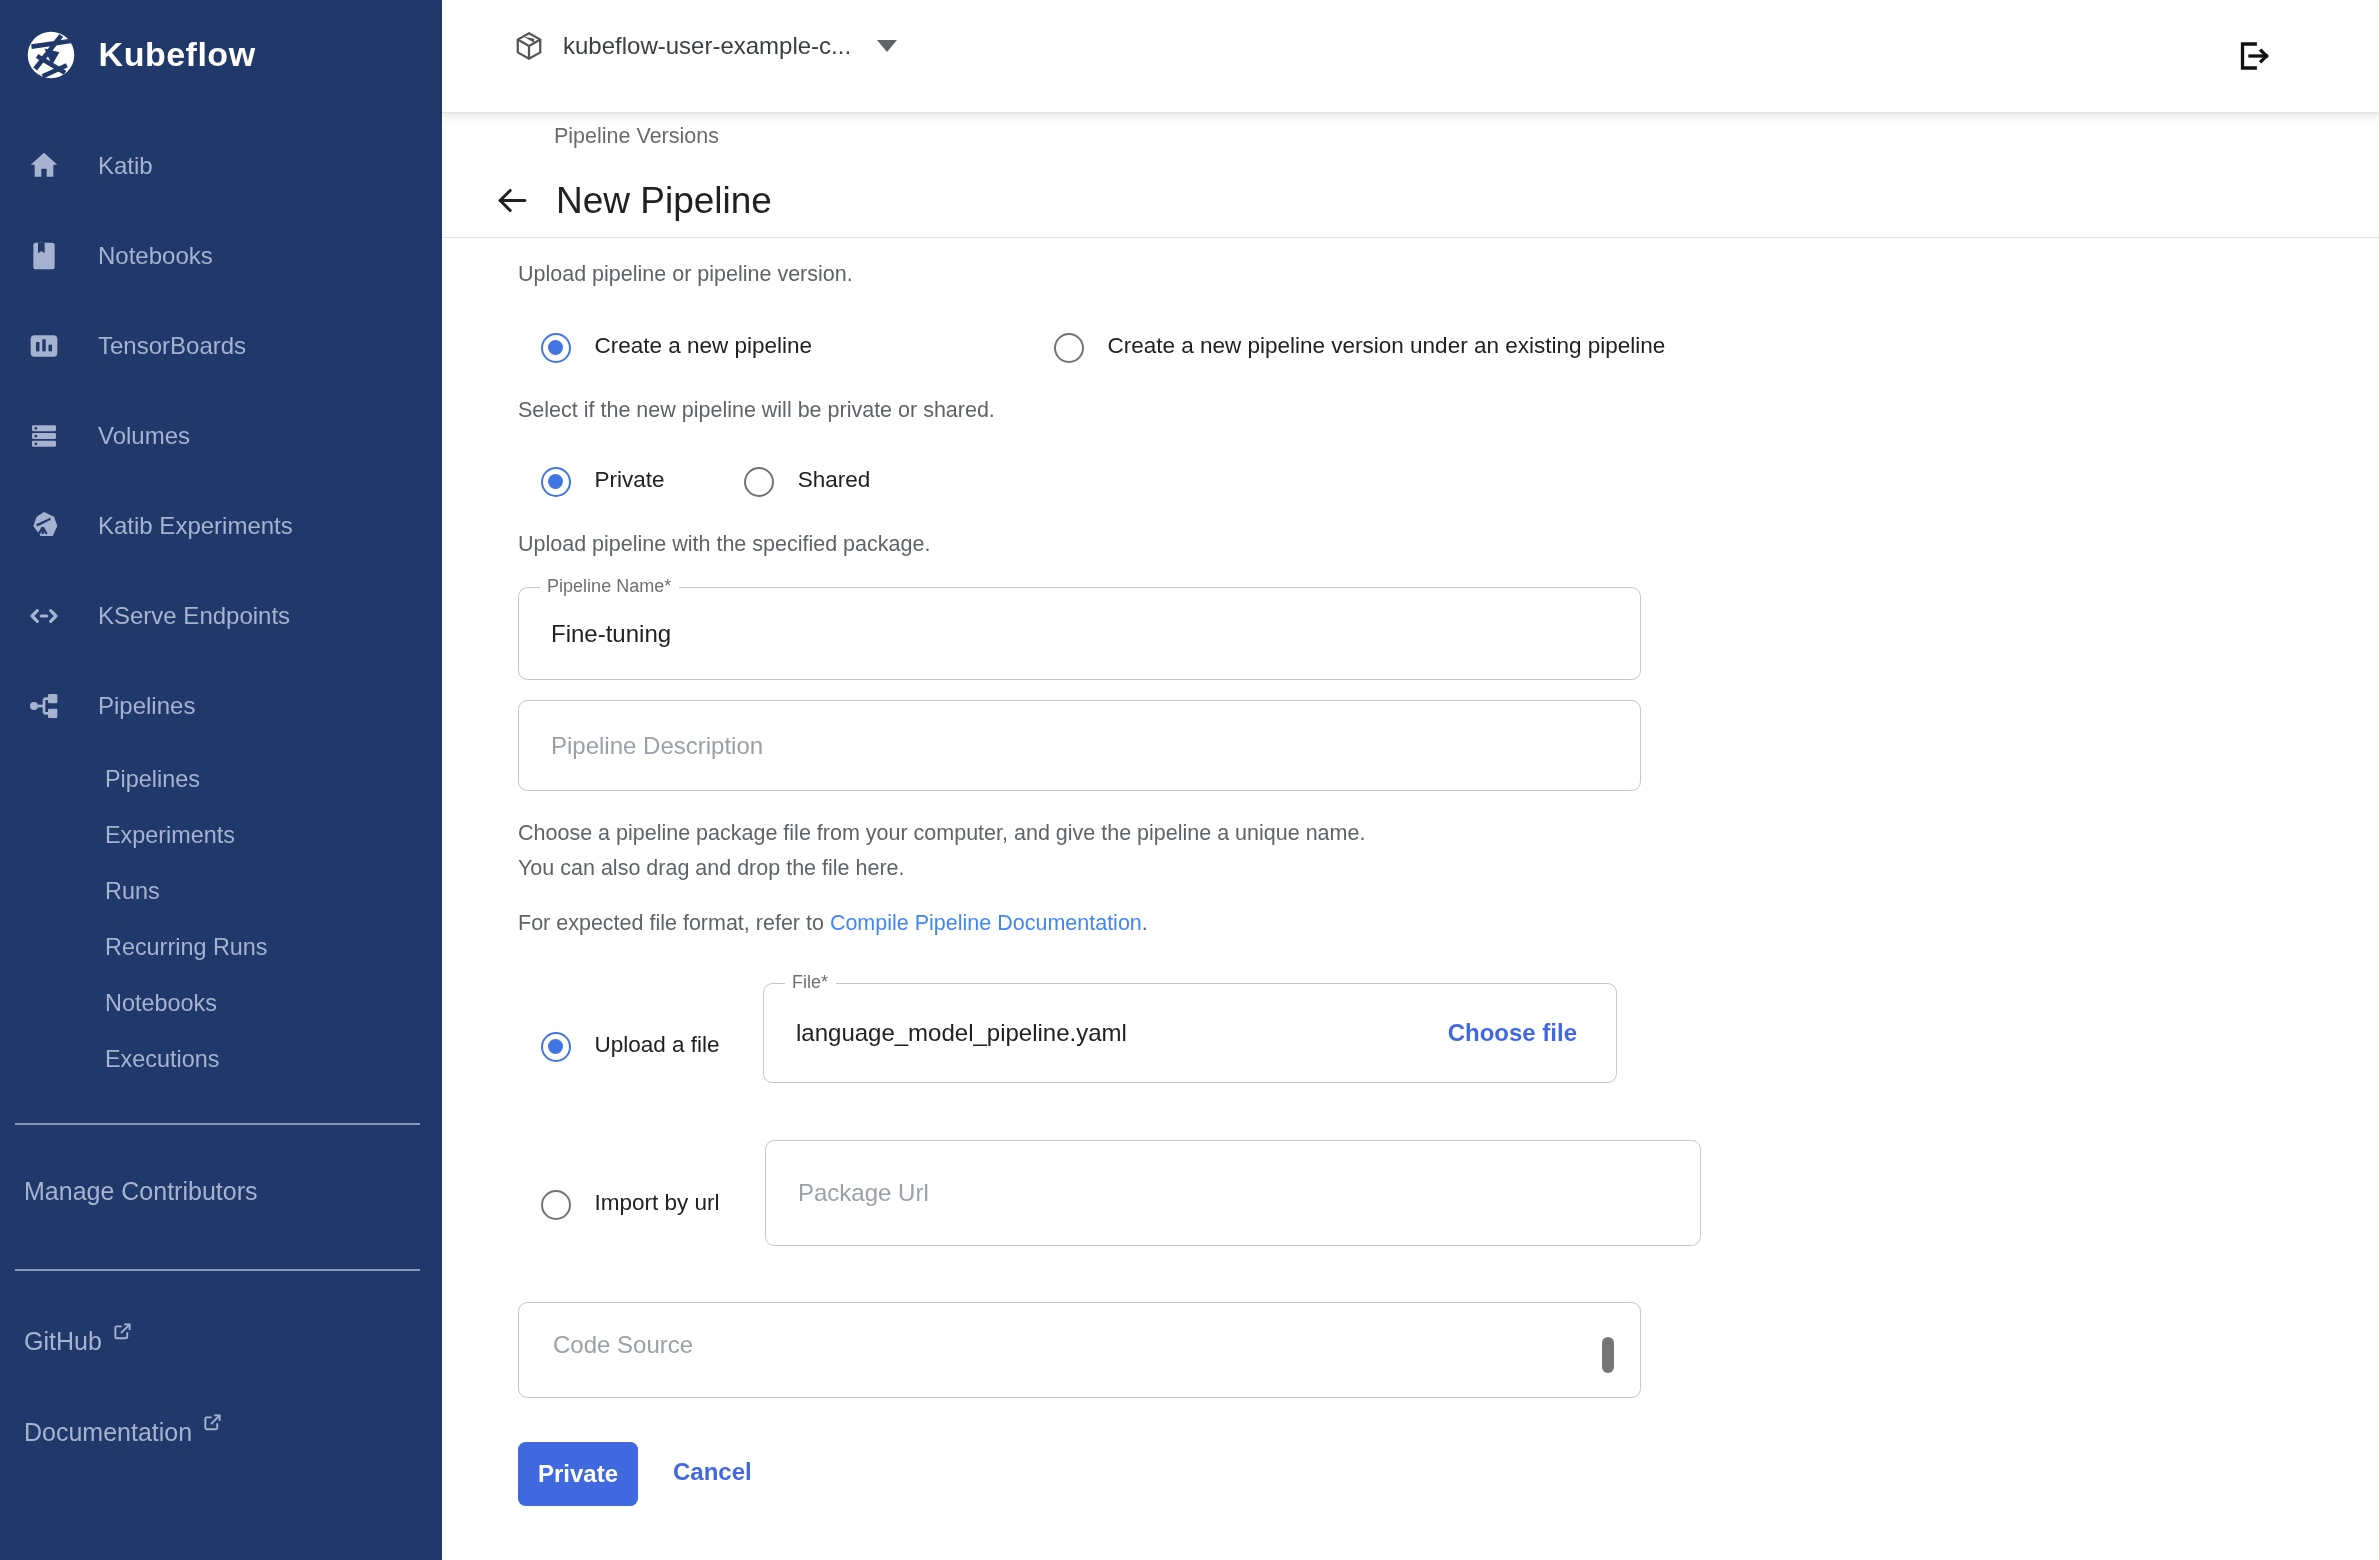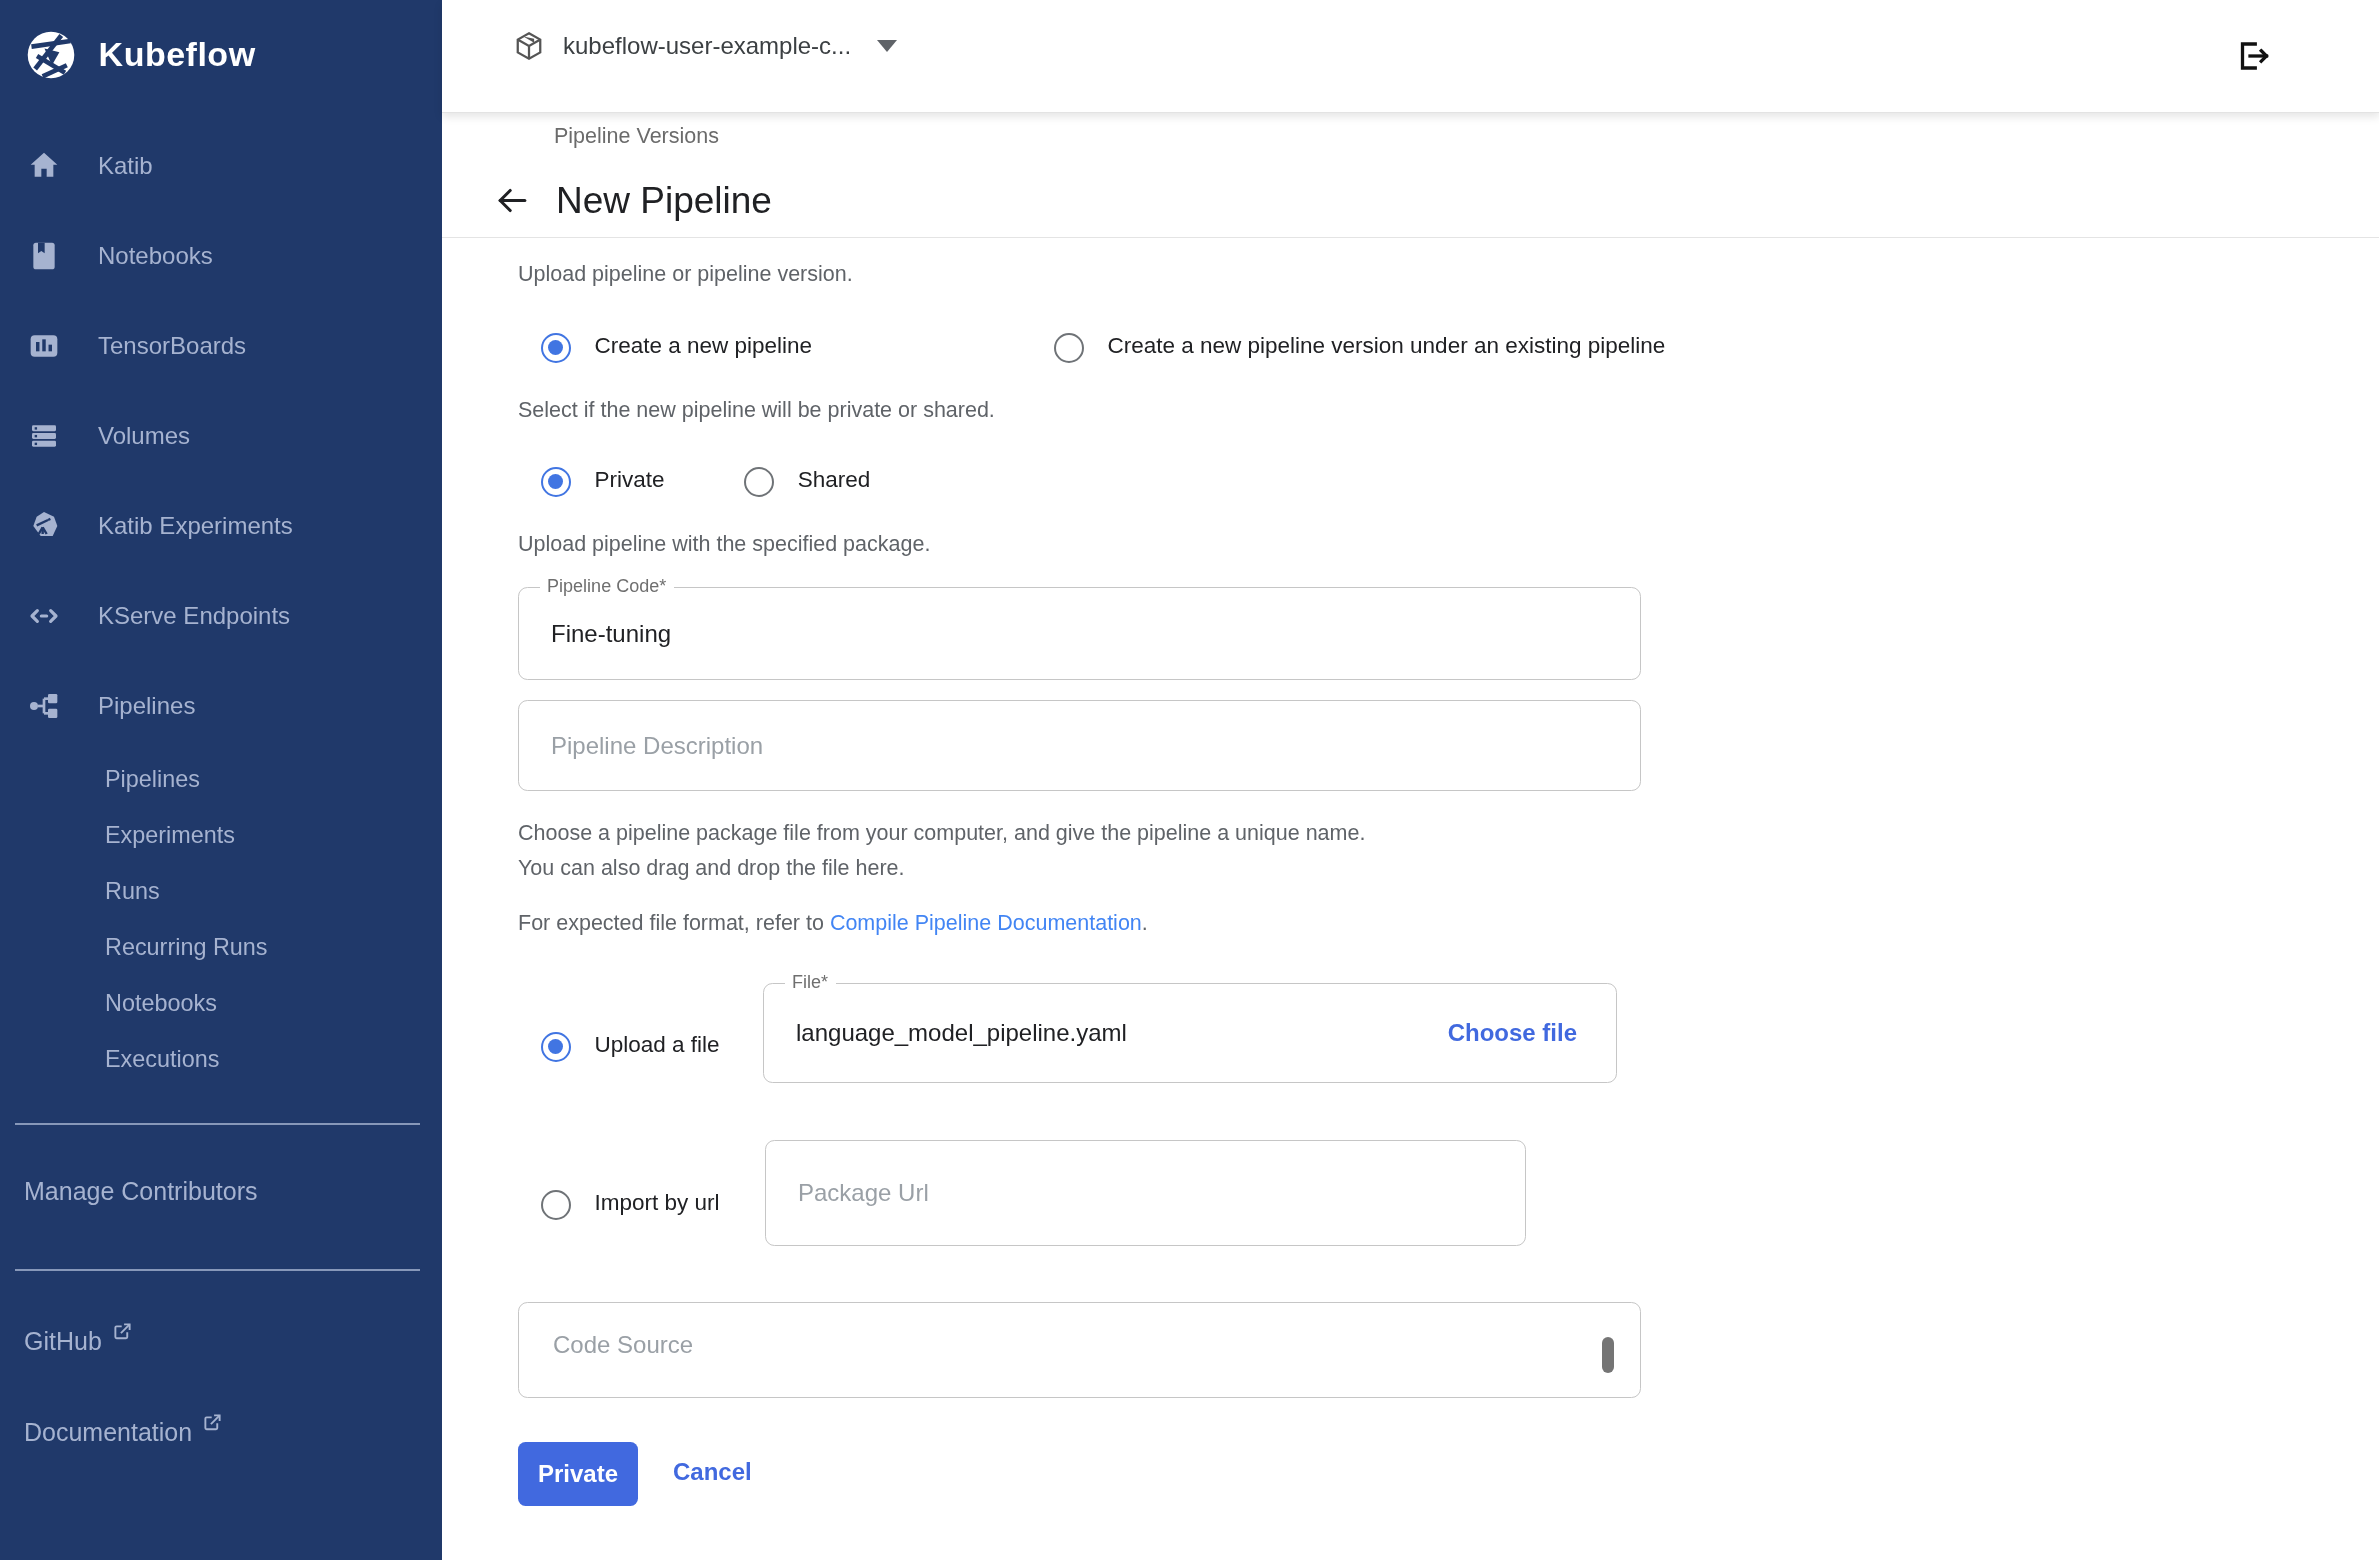--- a/index.html
+++ b/index.html
@@ -274,21 +274,21 @@
     <div class="radio-row" style="left:99px;top:334px;height:32px;">
       <span class="radio checked"></span>
       <span class="radio-label">Private</span>
       <span class="radio" style="margin-left:24px;"></span>
       <span class="radio-label">Shared</span>
     </div>
 
     <div class="sect-label" style="top:417px;">Upload pipeline with the specified package.</div>
 
     <div class="field" style="left:76px;top:474px;width:1123px;height:93px;">
-      <span class="field-label">Pipeline Code*</span>
+      <span class="field-label">Pipeline Name*</span>
       <input type="text" value="Fine-tuning" style="">
     </div>
 
     <div class="field" style="left:76px;top:587px;width:1123px;height:91px;">
       <input type="text" placeholder="Pipeline Description" style="">
     </div>
 
     <div class="help-text" style="top:706px;">Choose a pipeline package file from your computer, and give the pipeline a unique name.</div>
     <div class="help-text" style="top:741px;">You can also drag and drop the file here.</div>
     <div class="help-text" style="top:796px;"><span>For expected file format, refer to </span><span class="link-blue">Compile Pipeline Documentation</span><span>.</span></div>
@@ -300,21 +300,21 @@
     <div class="field" style="left:321px;top:870px;width:854px;height:100px;">
       <span class="field-label">File*</span>
       <input type="text" readonly="" style="padding-right: 281px;" value="language_model_pipeline.yaml">
       <span class="choose-file">Choose file</span>
     </div>
 
     <div class="radio-row" style="left:99px;top:1057px;height:32px;">
       <span class="radio"></span>
       <span class="radio-label">Import by url</span>
     </div>
-    <div class="field" style="left:323px;top:1027px;width:761px;height:106px;">
+    <div class="field" style="left:323px;top:1027px;width:936px;height:106px;">
       <input type="text" style="padding-top: 0px;" placeholder="Package Url">
     </div>
 
     <div class="field" style="left:76px;top:1189px;width:1123px;height:96px;">
       <textarea placeholder="Code Source" style=""></textarea>
       <div class="scroll-pill" style="right:26px;top:34px;"></div>
     </div>
 
     <button class="create-btn">Private</button>
     <div class="cancel-btn">Cancel</div>

